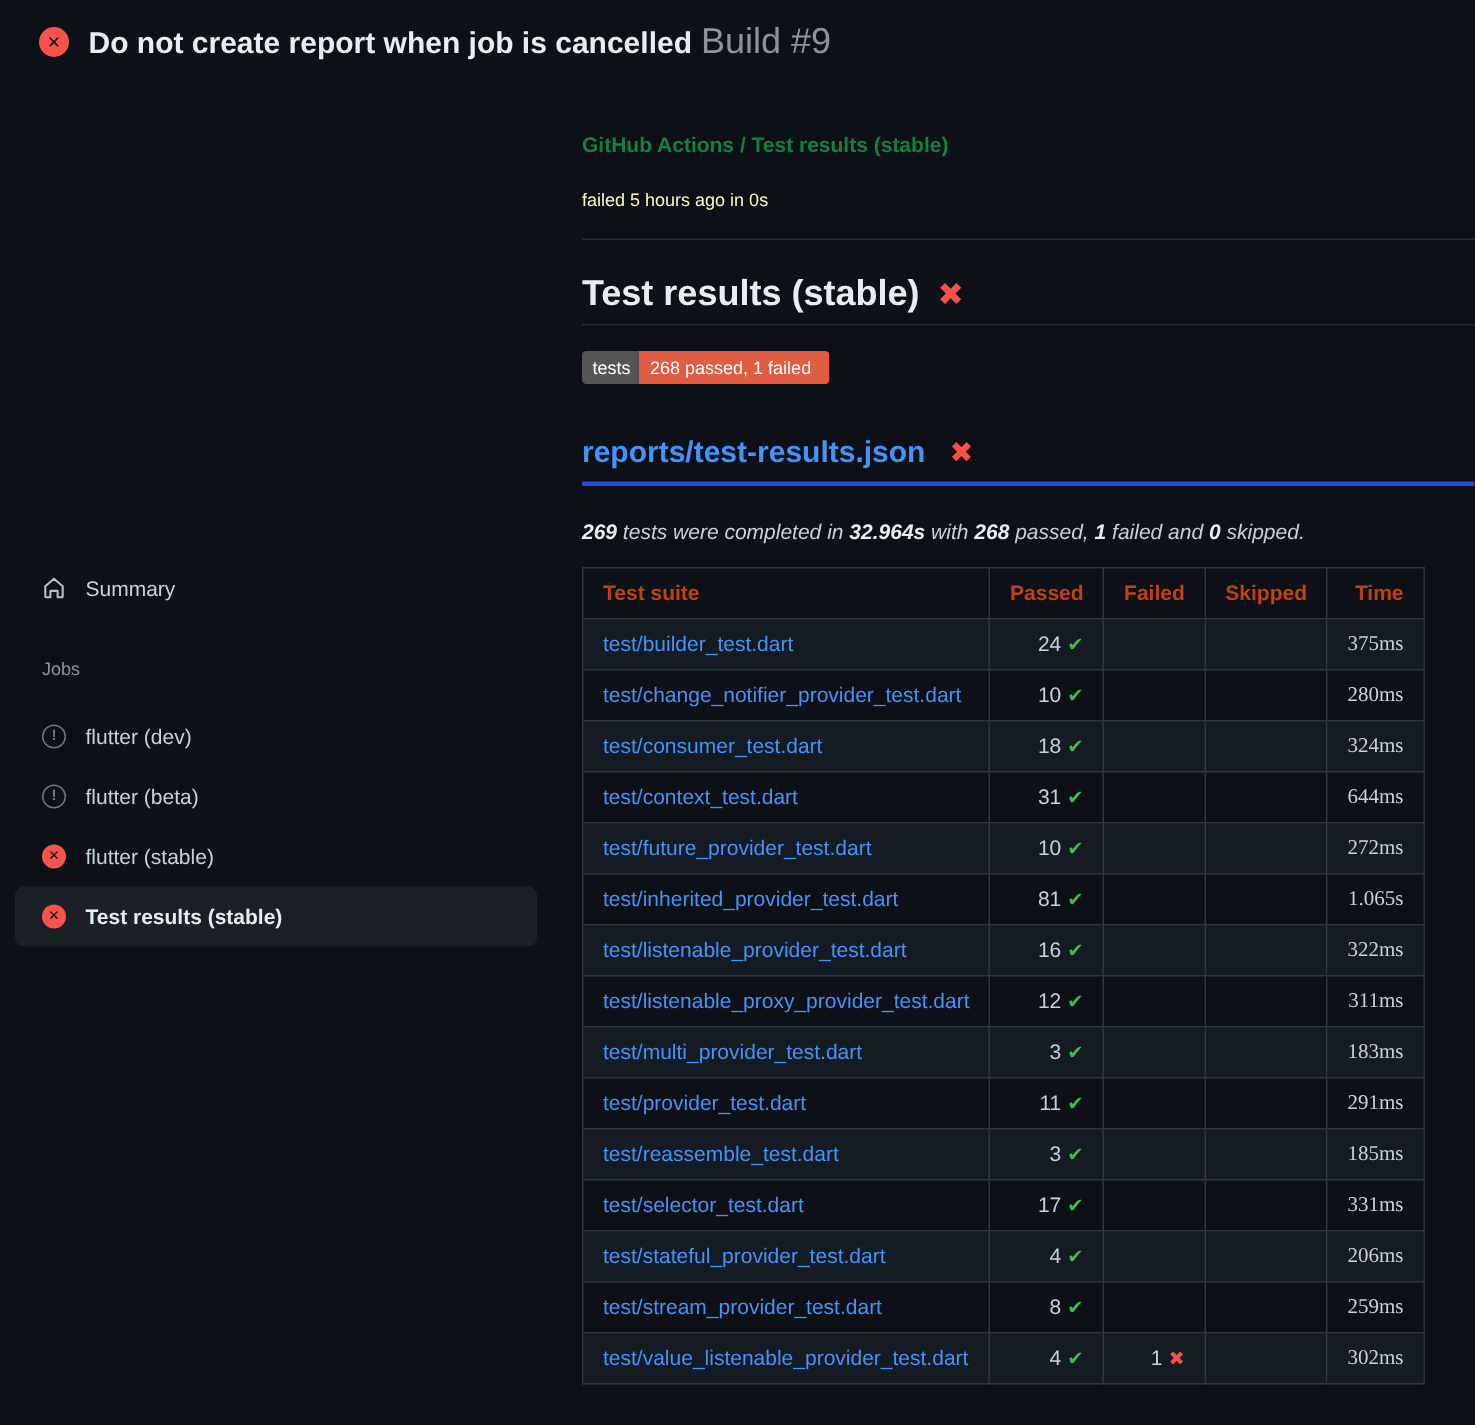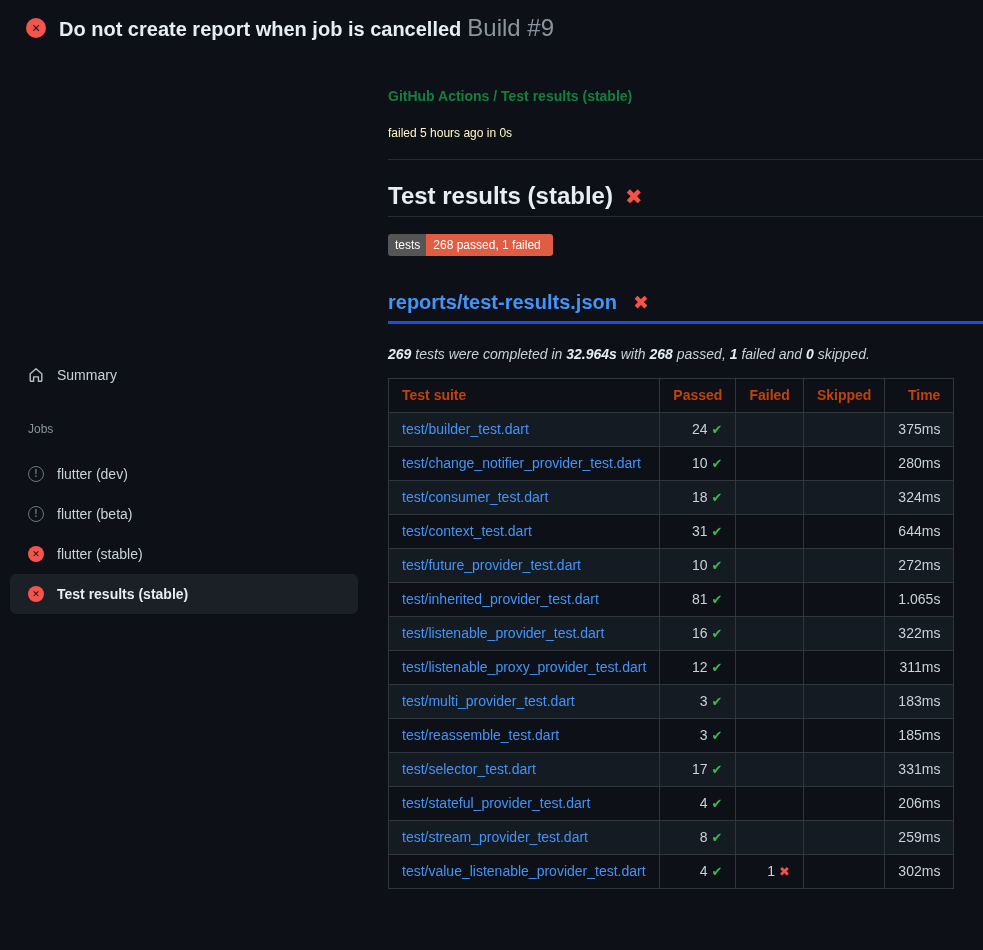--- a/index.html
+++ b/index.html
@@ -115,21 +115,21 @@
   .results tbody tr:nth-child(odd) { background: #151b23; }
   .results tbody tr:nth-child(even) { background: #0d1117; }
   .results col.c-suite { width: 274px; }
   .results col.c-passed { width: 68px; }
   .results col.c-failed { width: 66px; }
   .results col.c-skipped { width: 77px; }
   .results col.c-time { width: 69px; }
   .results a { color: #4493f8; text-decoration: none; }
   .cell-check { color: #3fb950; font-weight: 700; margin-left: 4px; font-size: 13px; }
   .cell-cross { color: #f85149; font-weight: 700; margin-left: 4px; font-size: 13px; }
-  .time-cell { color: #c9d1d9; }
+  .time-cell { color: #c9d1d9; font-family: Liberation Serif, serif; }
 </style>
 </head>
 <body>
 
 <header class="top-header">
   <span class="status-circle">✕</span>
   <span class="run-title"><span>Do not create report when job is cancelled</span><span class="run-build">Build #9</span></span>
 </header>
 
 <div class="layout">
@@ -260,20 +260,27 @@
             <td class="time-cell">311ms</td>
           </tr>
           <tr>
             <td><a href="#">test/multi_provider_test.dart</a></td>
             <td><span>3</span><span class="cell-check">✔</span></td>
             <td></td>
             <td></td>
             <td class="time-cell">183ms</td>
           </tr>
           <tr>
+            <td><a href="#">test/provider_test.dart</a></td>
+            <td><span>11</span><span class="cell-check">✔</span></td>
+            <td></td>
+            <td></td>
+            <td class="time-cell">291ms</td>
+          </tr>
+          <tr>
             <td><a href="#">test/reassemble_test.dart</a></td>
             <td><span>3</span><span class="cell-check">✔</span></td>
             <td></td>
             <td></td>
             <td class="time-cell">185ms</td>
           </tr>
           <tr>
             <td><a href="#">test/selector_test.dart</a></td>
             <td><span>17</span><span class="cell-check">✔</span></td>
             <td></td>

